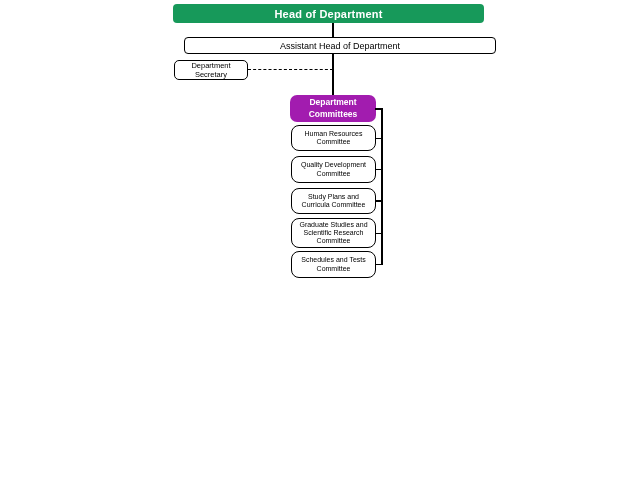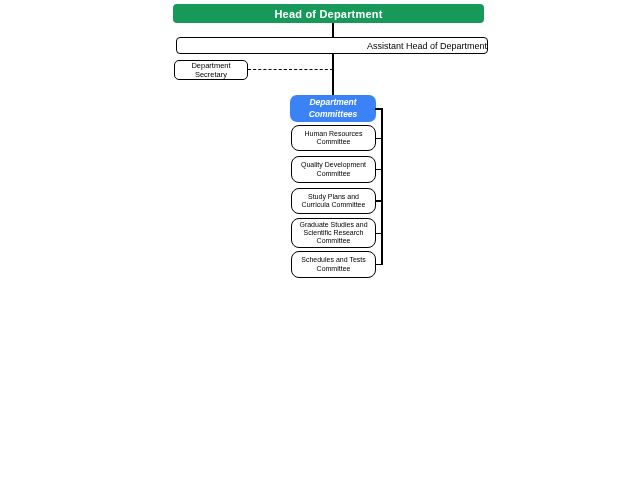--- a/index.html
+++ b/index.html
@@ -9,21 +9,21 @@
   }
   .node {
     position:absolute; box-sizing:border-box;
     display:flex; align-items:center; justify-content:center;
     text-align:center; color:#000;
   }
   .node-white { background:#ffffff; border:1.5px solid #000000; }
   .node-green { color:#ffffff; border:none; }
 
   #head        { left:173px; top:4px;  width:311px; height:19px; border-radius:4px; font-size:11px; font-weight:600; letter-spacing:.2px; }
-  #assistant   { left:176px; top:37px; width:312px; height:17px; border-radius:4px; font-size:9px;justify-content:flex-end; }
+  #assistant   { left:184px; top:37px; width:312px; height:17px; border-radius:4px; font-size:9px; }
   #secretary   { left:174px; top:60px; width:74px;  height:20px; border-radius:5px; font-size:7.5px; line-height:1.2; padding:1px 4px;justify-content:flex-end; }
   #committees-parent { left:290px; top:95px; width:86px; height:27px; border-radius:7px; font-size:8.5px; font-weight:700; line-height:1.3; padding:2px 6px; }
 
   .committee {
     position:absolute; left:291px; width:85px; box-sizing:border-box;
     background:#fff; border:1.5px solid #000; border-radius:8px;
     display:flex; align-items:center; justify-content:center;
     text-align:center; font-size:7px; line-height:1.18; padding:2px 6px; color:#000;
   }
   #committee-0 { top:125px; height:26px; }
@@ -64,21 +64,21 @@
   </div>
 
   <div class="line" id="conn-assistant-committees"></div>
 
   <div class="node node-white" id="secretary">
     <span>Department Secretary</span>
   </div>
 
   <div id="conn-secretary-dashed"></div>
 
-  <div class="node node-green" id="committees-parent" style="background: #3b82f6; font-style: italic;">
+  <div class="node node-green" id="committees-parent" style="background: #a21caf;">
     <span>Department Committees</span>
   </div>
 
   <div class="stub" id="stub-parent"></div>
   <div class="line" id="spine"></div>
   <div class="stub" id="stub-0"></div>
   <div class="stub" id="stub-1"></div>
   <div class="stub" id="stub-2"></div>
   <div class="stub" id="stub-3"></div>
   <div class="stub" id="stub-4"></div>

